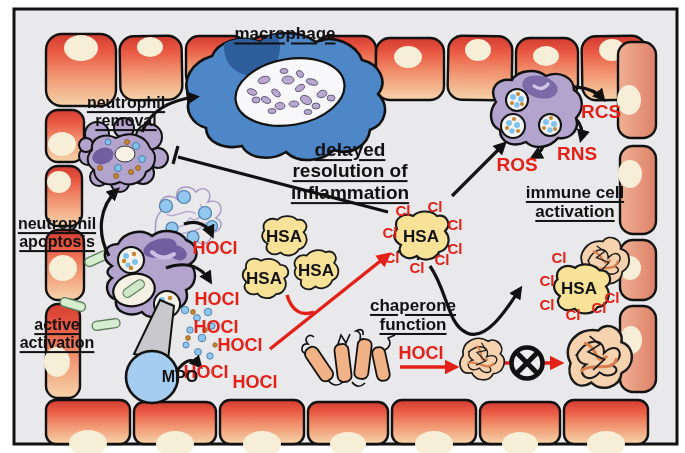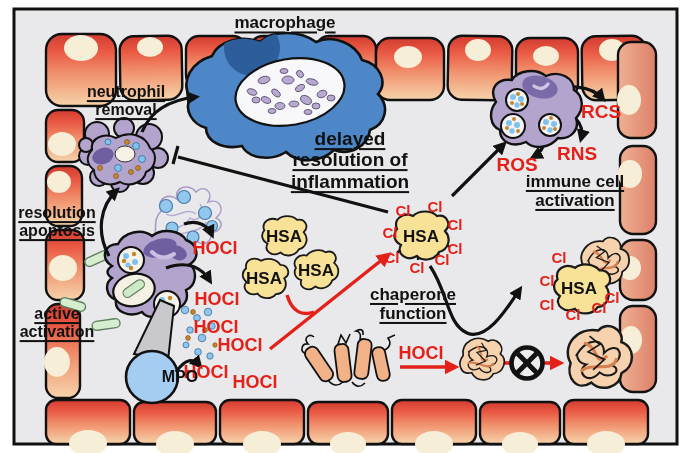--- a/index.html
+++ b/index.html
@@ -1,21 +1,21 @@
 <!DOCTYPE html>
 <html><head>
 <meta charset="utf-8">
 <style>
   html,body{margin:0;padding:0;background:#ffffff;}
   #stage{position:relative;width:685px;height:453px;background:#ffffff;overflow:hidden;
          font-family:"Liberation Sans",sans-serif;}
   #art{position:absolute;left:0;top:0;}
   .t{position:absolute;transform:translate(-50%,-50%);font-weight:bold;text-align:center;
      line-height:1.12;white-space:normal;}
-  .blk{color:#111;text-decoration:underline;text-decoration-thickness:2px;text-underline-offset:3px;}
+  .blk{color:#111;text-decoration:underline;text-decoration-thickness:2px;text-underline-offset:3px;margin-top:11px;}
   .red{color:#e32119;}
 </style>
 </head>
 <body>
 
 <div id="stage">
 <svg id="art" width="685" height="453" viewBox="0 0 685 453">
   <defs>
     <marker id="mb" viewBox="0 0 10 10" refX="7" refY="5" markerWidth="4.2" markerHeight="4.2" orient="auto-start-reverse">
       <path d="M0,0 L10,5 L0,10 z" fill="#111"></path>
@@ -387,21 +387,21 @@
         <circle cx="551" cy="118" r="2"></circle>
             <circle cx="544" cy="128" r="2"></circle>
             <circle cx="555" cy="129" r="2"></circle>
           </g>
     </g>
   </g>
 </svg>
 
   <div class="t blk" style="left:285px;top:23px;font-size:17px;">macrophage</div>
   <div class="t blk" style="left:126px;top:101px;width:100px;font-size:16px;">neutrophil removal</div>
-  <div class="t blk" style="left:57px;top:222px;width:100px;font-size:16px;">resolution apoptosis</div>
+  <div class="t blk" style="left:57px;top:222px;width:100px;font-size:16px;">neutrophil apoptosis</div>
   <div class="t blk" style="left:57px;top:323px;width:100px;font-size:16px;">active activation</div>
   <div class="t blk" style="left:350px;top:160px;width:140px;font-size:19px;">delayed resolution of inflammation</div>
   <div class="t blk" style="left:413px;top:304px;width:110px;font-size:17px;">chaperone function</div>
   <div class="t blk" style="left:575px;top:191px;width:130px;font-size:17px;">immune cell activation</div>
 
   <div class="t red" style="left:601px;top:112px;font-size:19px;">RCS</div>
   <div class="t red" style="left:577px;top:154px;font-size:19px;">RNS</div>
   <div class="t red" style="left:517px;top:165px;font-size:19px;">ROS</div>
 
   <div class="t red" style="left:215px;top:248px;font-size:18px;">HOCl</div>

